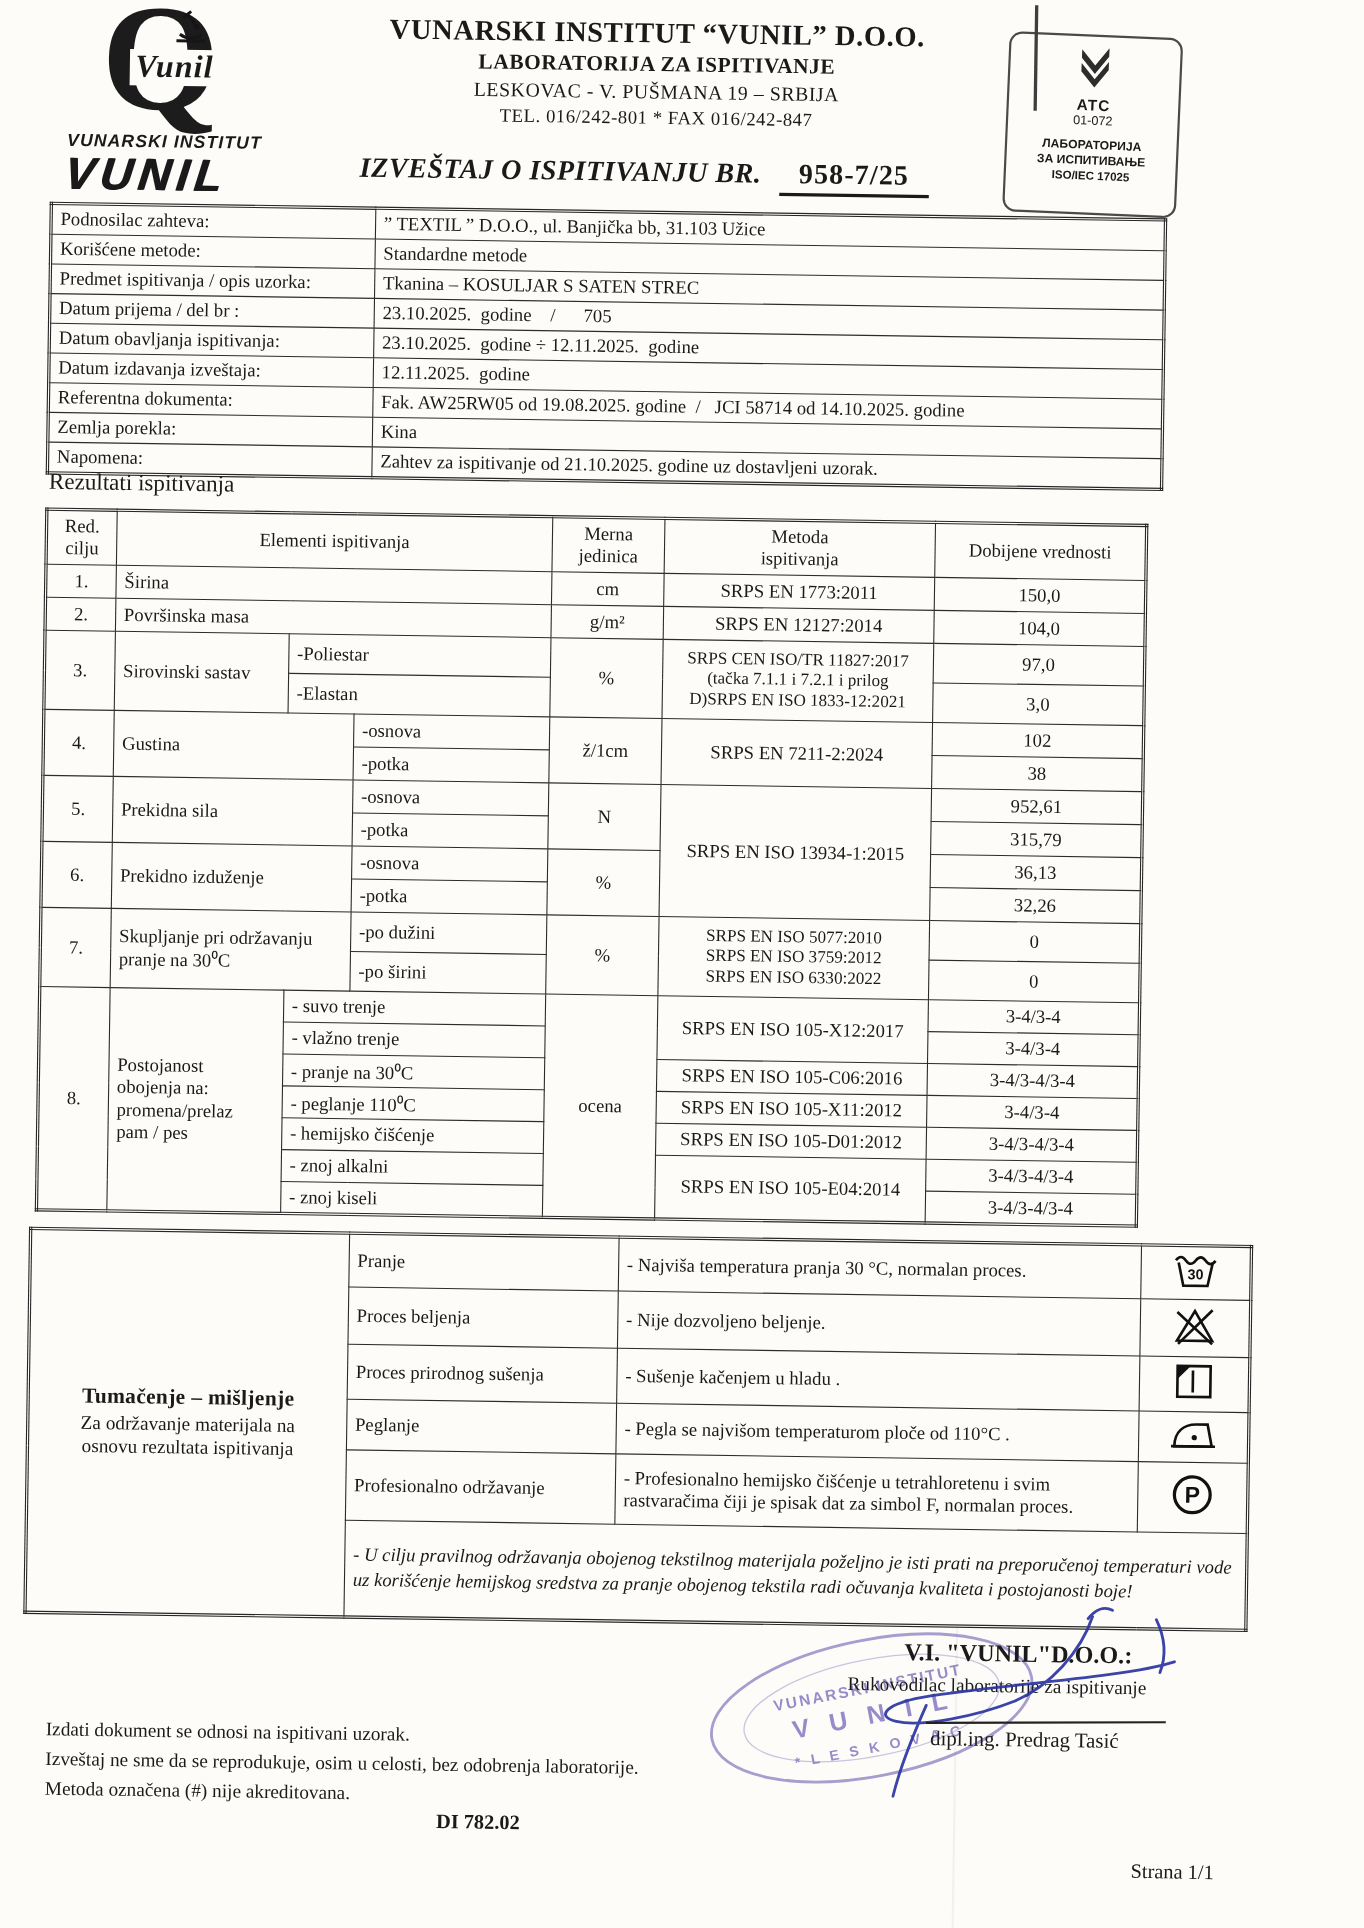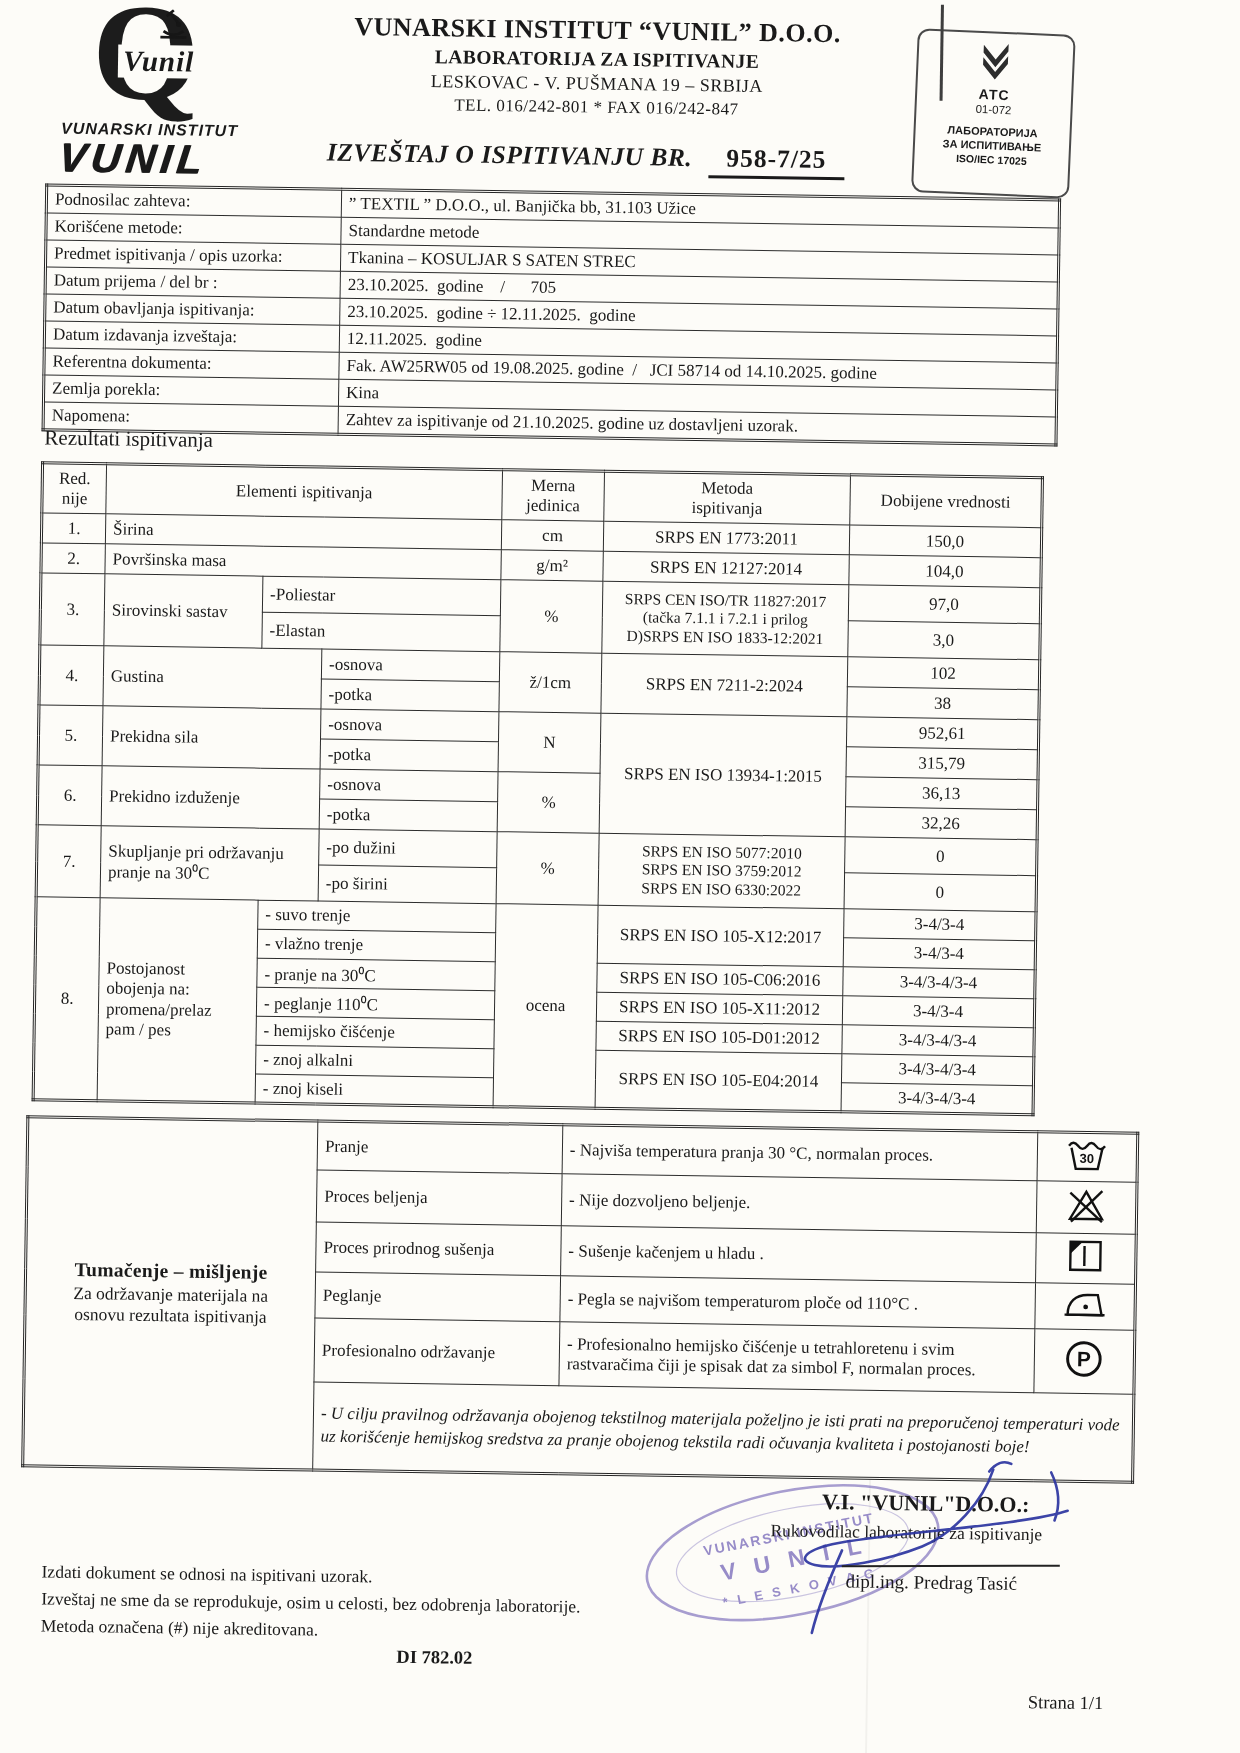--- a/index.html
+++ b/index.html
@@ -172,21 +172,21 @@
         <col style="width:158px">
         <col style="width:60px">
         <col style="width:178px">
         <col style="width:102px">
         <col style="width:246px">
         <col style="width:192px">
       </colgroup>
     <tbody>
         <tr class="h48">
       <td class="hd ml">Red.
-nije</td>
+cilju</td>
       <td class="hd" colspan="3">Elementi ispitivanja</td>
       <td class="hd ml">Merna
 jedinica</td>
       <td class="hd ml">Metoda
 ispitivanja</td>
       <td class="hd">Dobijene vrednosti</td>
     </tr>
     <tr class="h30">
       <td class="c">1.</td>
       <td class="nm" colspan="3">Širina</td>

